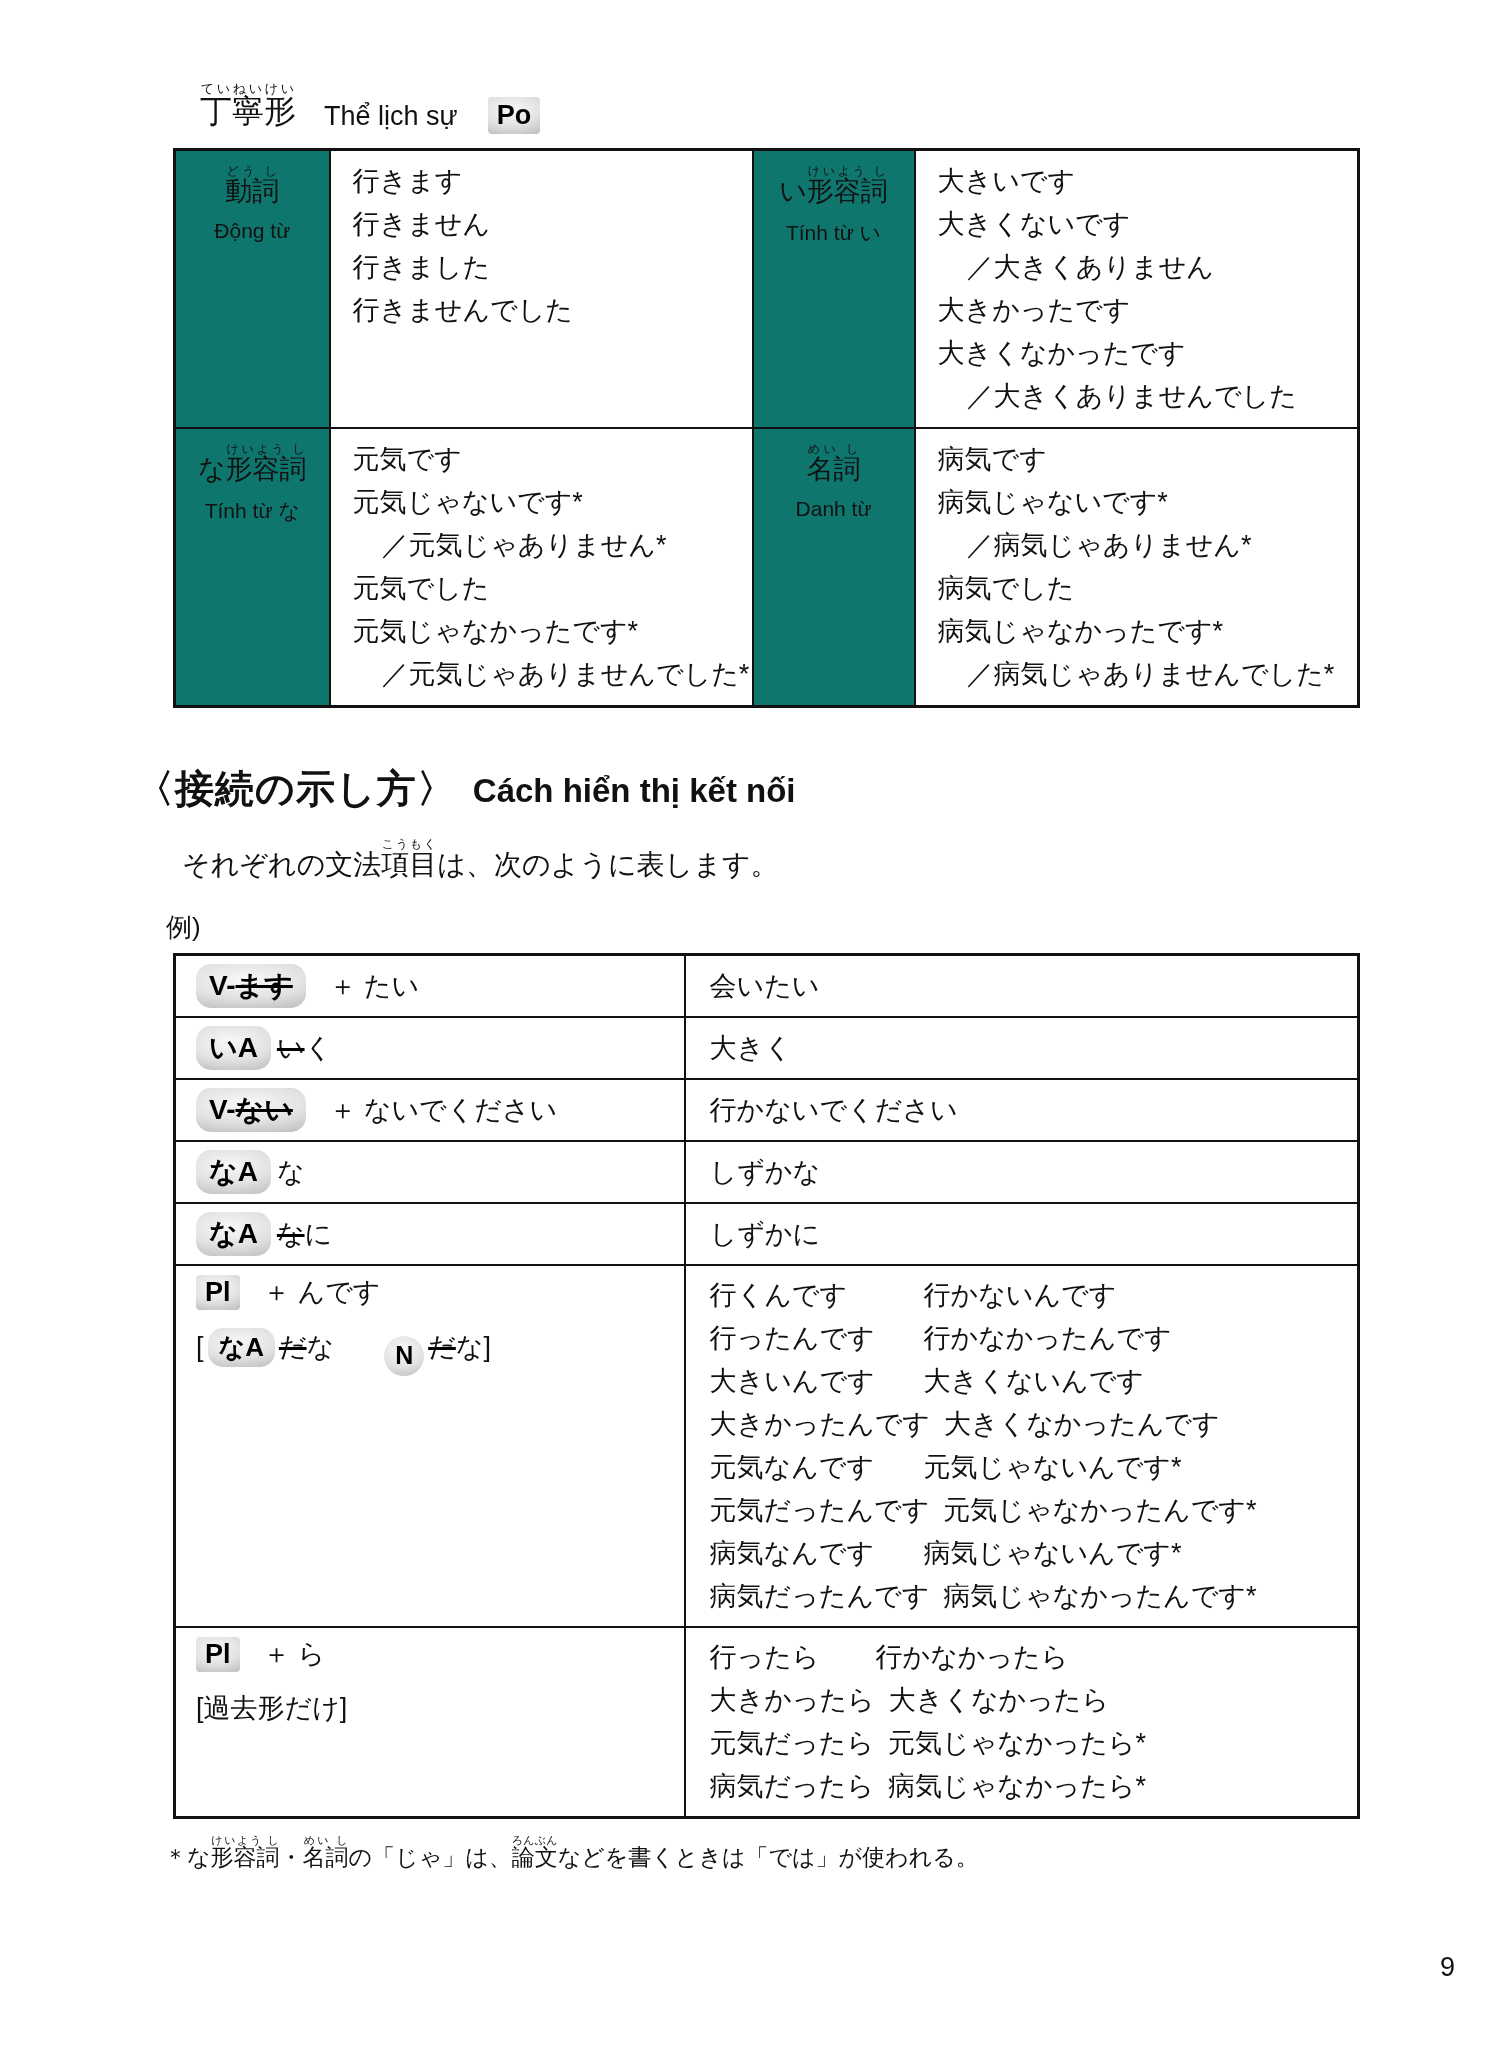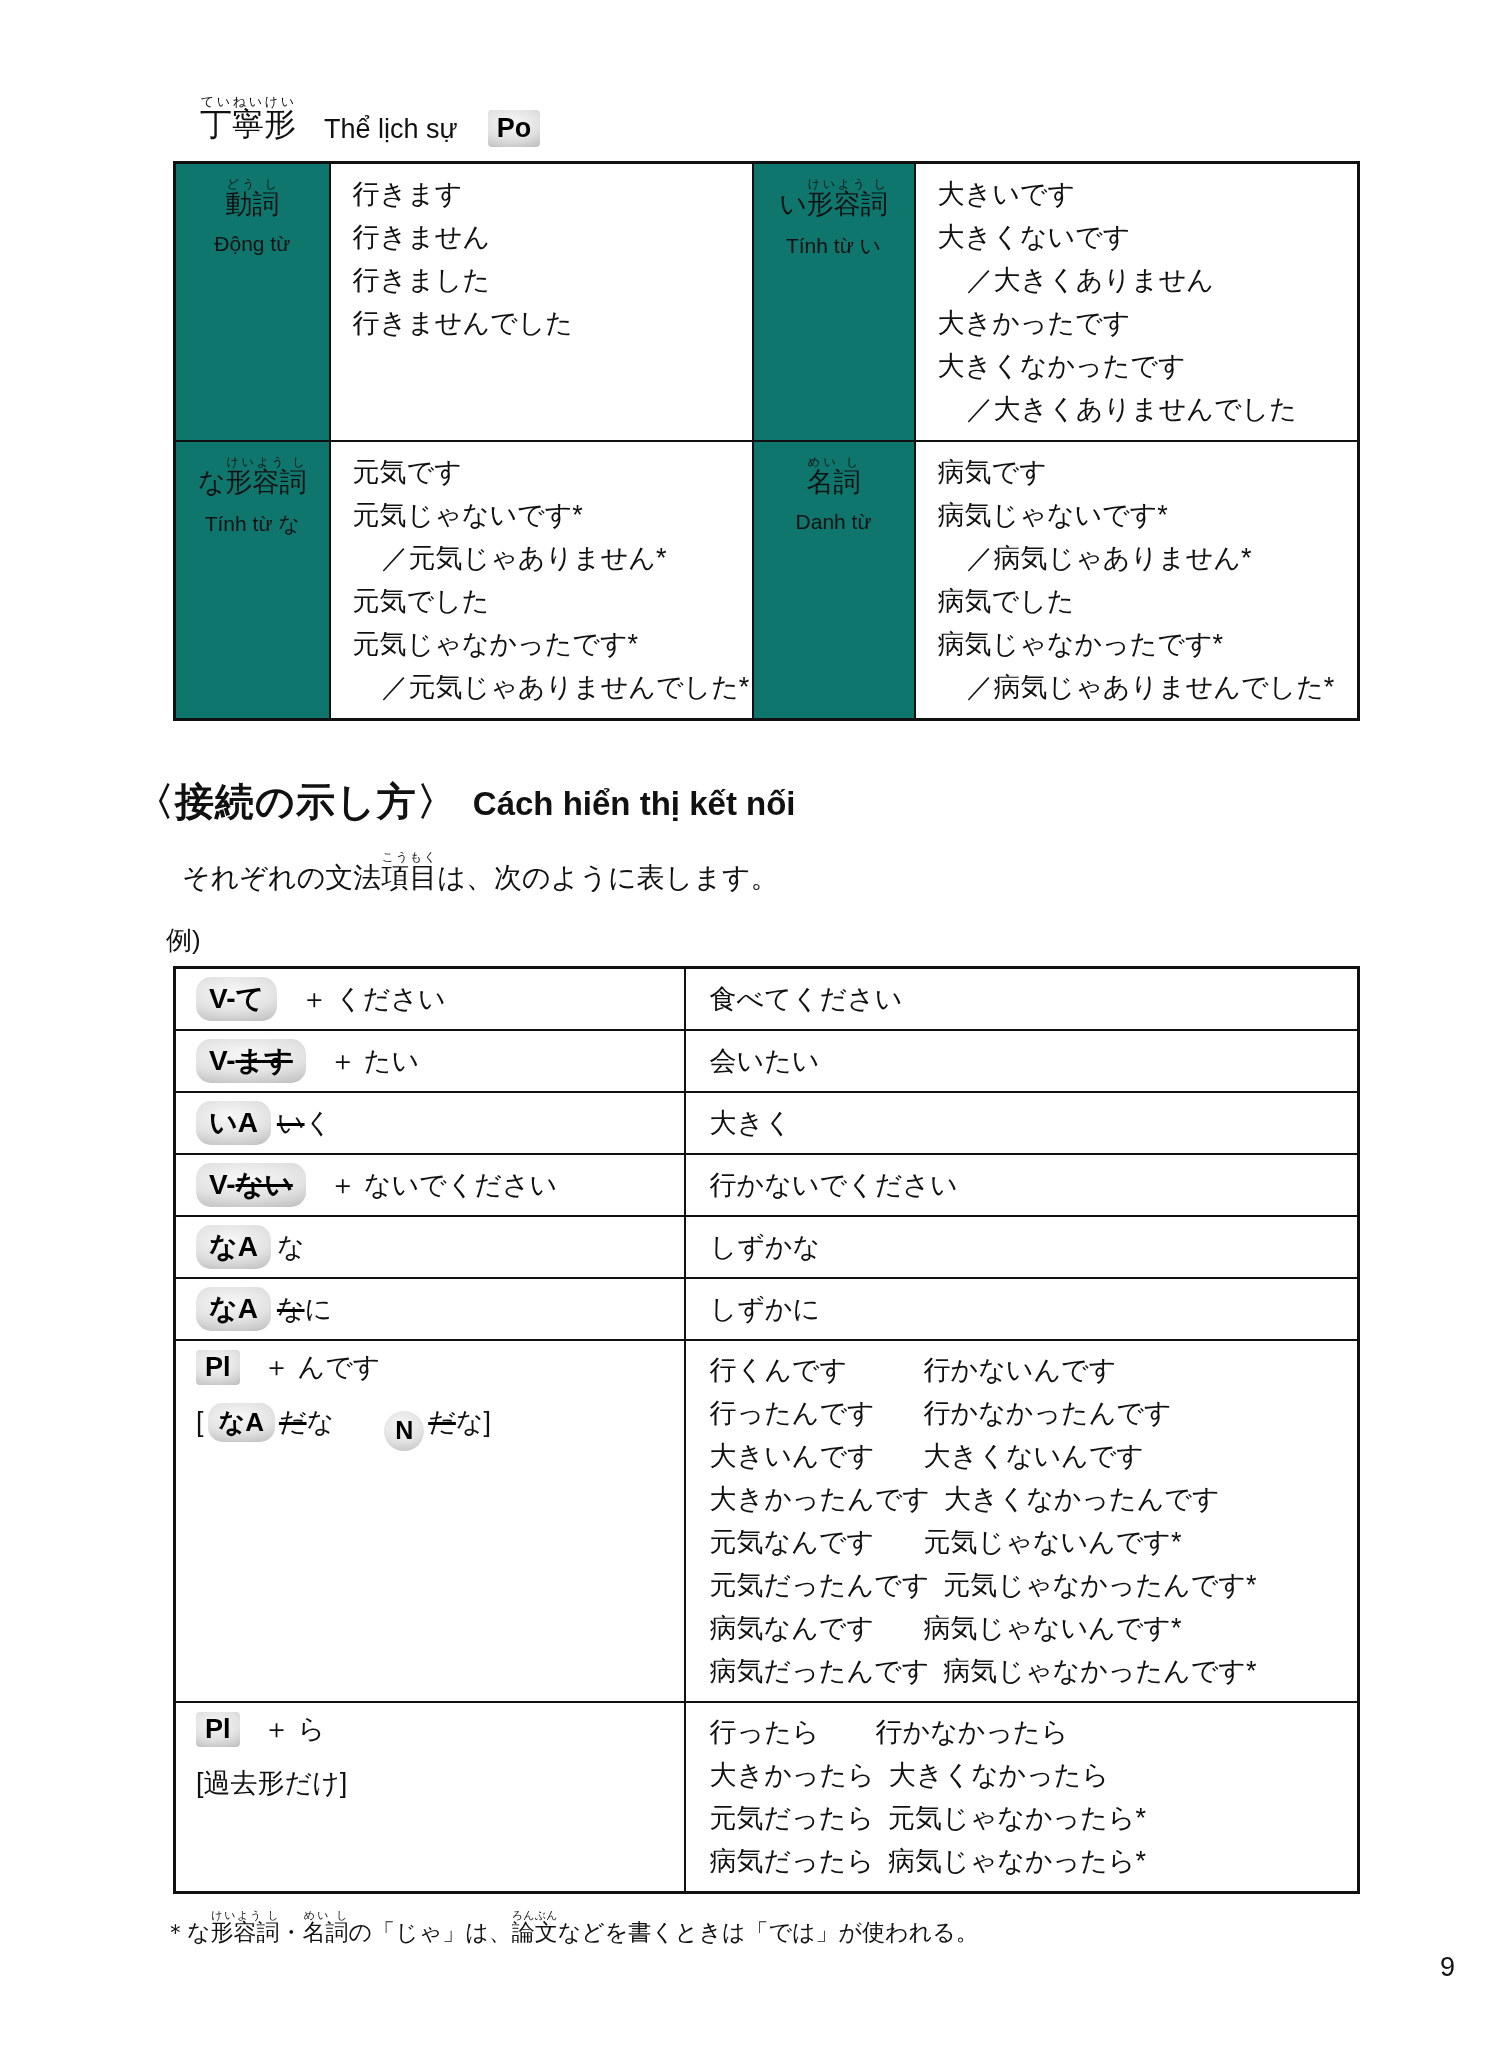--- a/index.html
+++ b/index.html
@@ -3,21 +3,21 @@
 <meta charset="utf-8">
 <style>
   html,body { margin:0; padding:0; }
   body { background:#888; }
   .page {
     position:relative; width:1497px; height:2048px; margin:0 auto;
     background:#ffffff; color:#111;
     font-family:"Liberation Sans", sans-serif;
     overflow:hidden;
   }
-  .content { position:absolute; left:160px; top:17px; width:1210px; }
+  .content { position:absolute; left:160px; top:4px; width:1210px; }
 
   
   .h1-row { display:flex; align-items:flex-end; margin-top:78px; margin-left:40px; }
   .h1-jp { font-size:32px; }
   .h1-jp rt { font-size:13px; letter-spacing:1px; }
   .h1-vi { font-size:27px; margin-left:28px; padding-bottom:2px; }
 
   
   .badge-sq, .pill, .circle {
     background: radial-gradient(ellipse 130% 100% at 45% 35%, #f8f8f8 0%, #e2e2e2 42%, #bcbcbc 78%, #9c9c9c 100%);
@@ -153,27 +153,20 @@
     <div class="desc-jp">それぞれの文法<ruby><span>項目</span><rt>こうもく</rt></ruby>は、次のように表します。</div>
     <div class="example-label">例)</div>
 
     <table class="ex">
       <colgroup>
           <col style="width:510px">
           <col>
         </colgroup>
 
       <tbody>
-          <tr class="small">
-        <td class="ex-left">
-          <span class="pill"><span>V-</span><span>て</span></span>
-          <span class="after">＋ ください</span>
-        </td>
-        <td class="ex-right"><span>食べてください</span></td>
-      </tr>
 
       <tr class="small">
         <td class="ex-left">
           <span class="pill"><span>V-</span><s>ます</s></span>
           <span class="after">＋ たい</span>
         </td>
         <td class="ex-right"><span>会いたい</span></td>
       </tr>
 
       <tr class="small">

